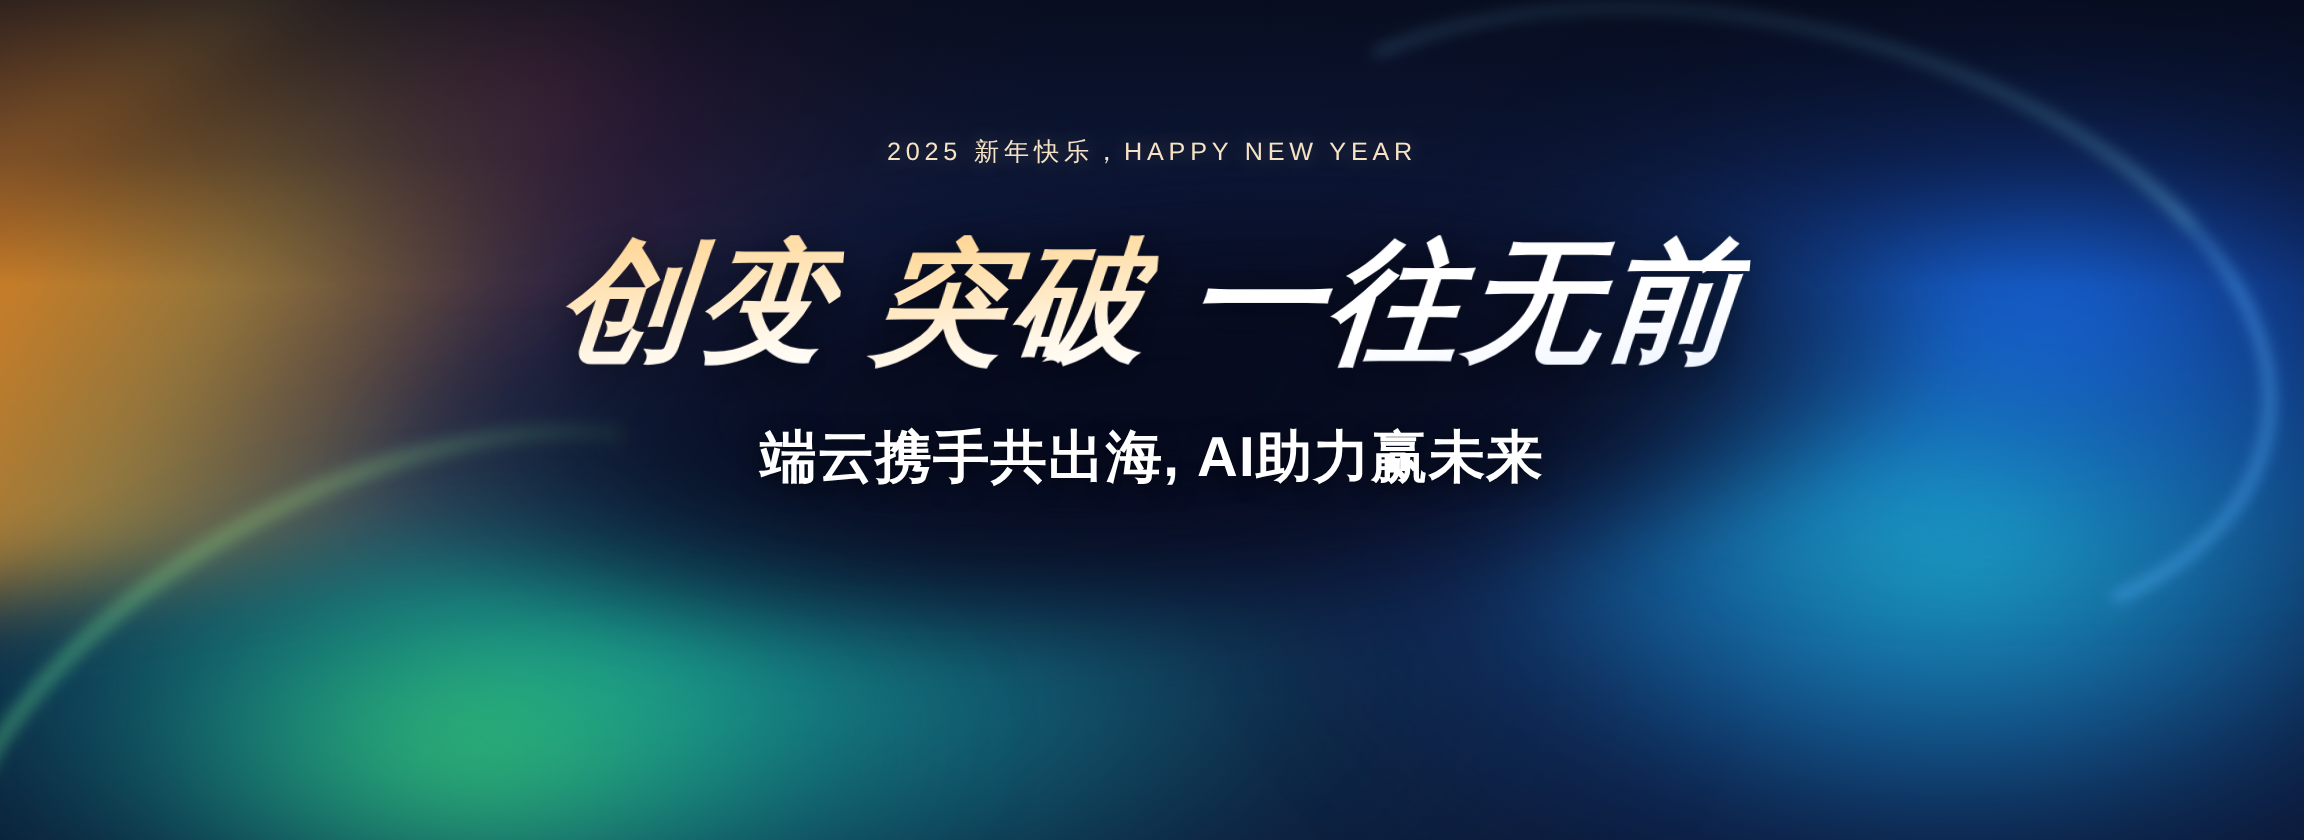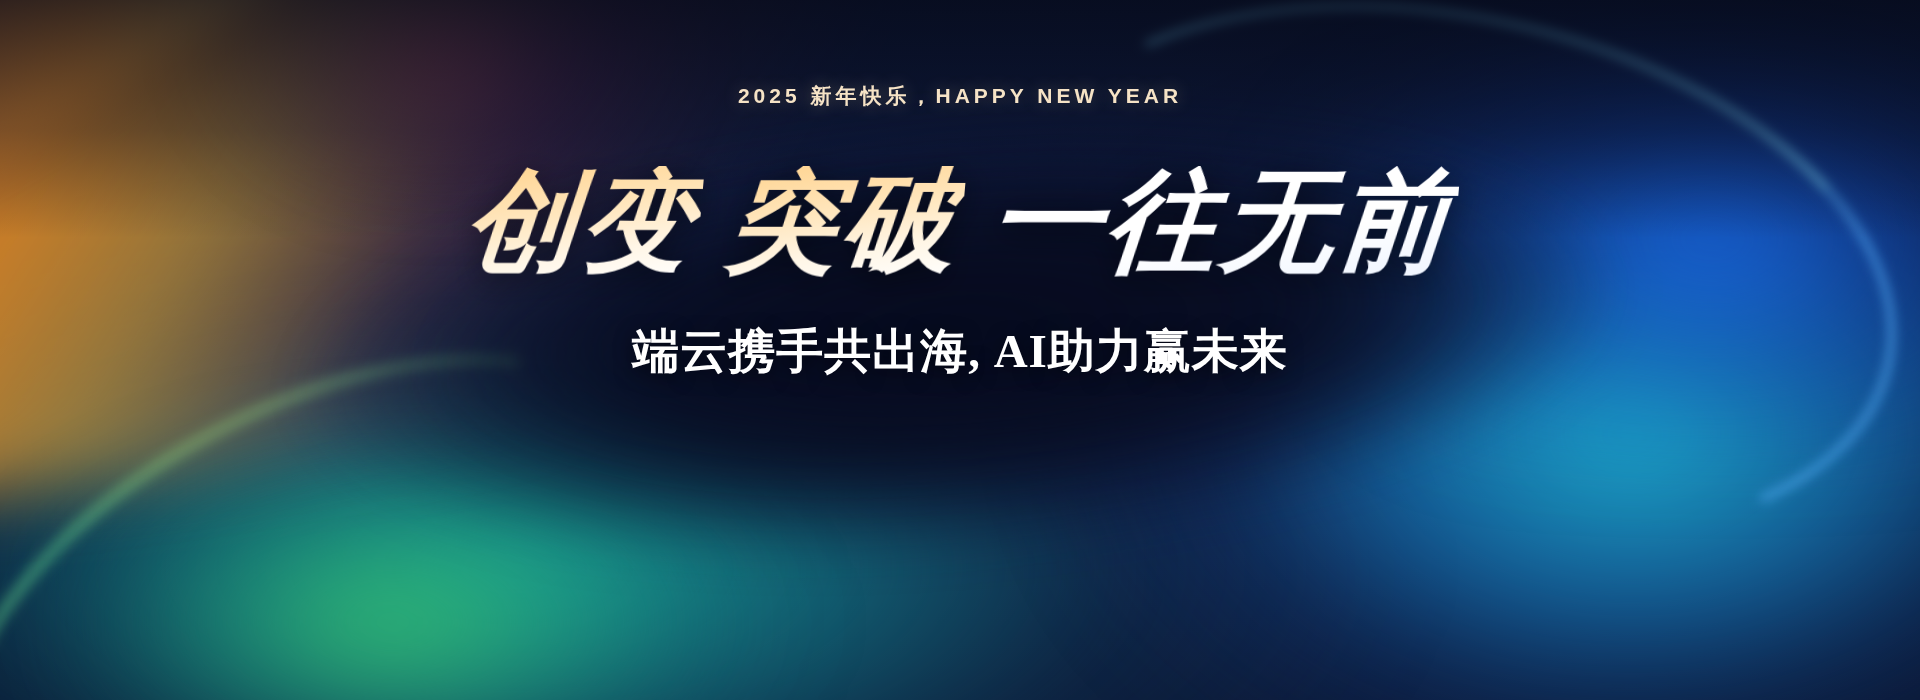--- a/index.html
+++ b/index.html
@@ -188,26 +188,26 @@
   .content {
     position: absolute;
     inset: 0;
     display: flex;
     flex-direction: column;
     align-items: center;
     z-index: 5;
   }
 
   .eyebrow {
-    margin-top: 82px;
+    margin-top: 112px;
     font-size: 21px;
     letter-spacing: 4px;
     color: #f6e3c6;
     white-space: nowrap;
-    font-weight: 700;
+    font-weight: 400;
     text-shadow: 0 0 18px rgba(250,220,170,0.30);
   }
 
   .headline {
     margin-top: 56px;
     font-size: 112px;
     font-weight: 700;
     letter-spacing: 4px;
     line-height: 1;
     white-space: nowrap;
@@ -239,21 +239,20 @@
   .headline .gap { display: inline-block; width: 26px; }
 
   .subtitle {
     margin-top: 42px;
     font-size: 47px;
     font-weight: 700;
     letter-spacing: 1px;
     color: #ffffff;
     white-space: nowrap;
     text-shadow: 0 4px 18px rgba(0,0,0,0.55);
-    font-family: Liberation Serif, serif;
   }
 </style>
 </head>
 <body>
 
 <div id="banner">
 
   <div class="bg-base"></div>
   <div class="bg-teal"></div>
   <div class="bg-green"></div>

